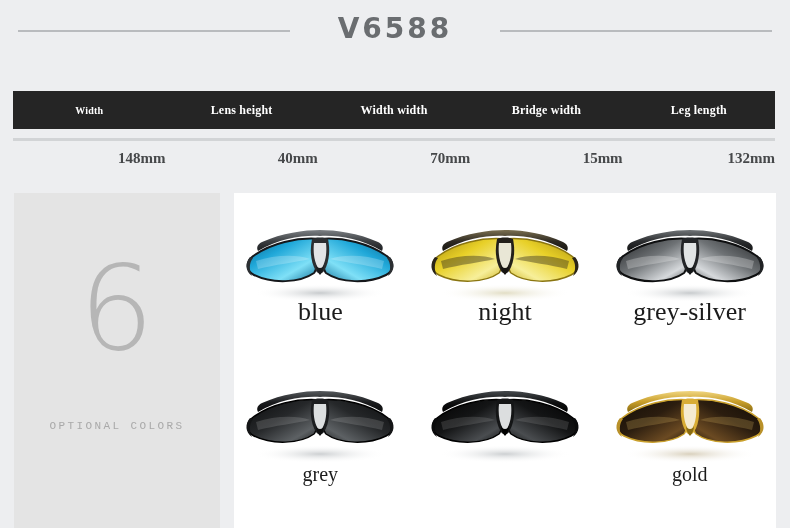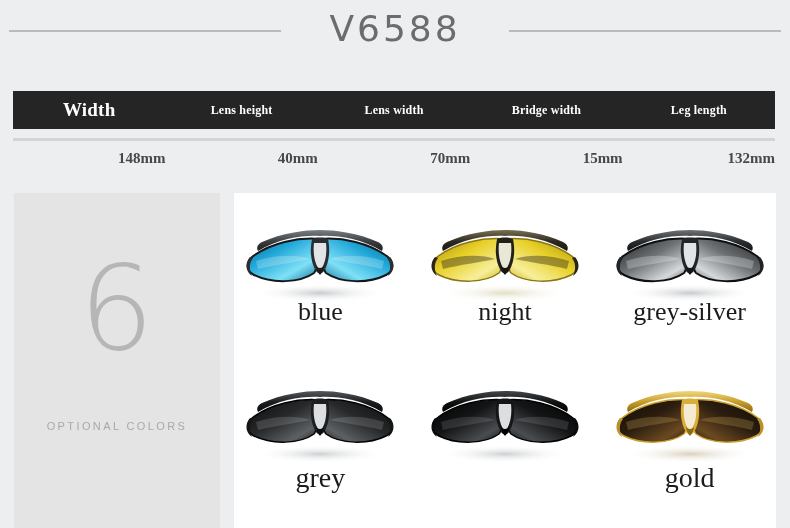--- a/index.html
+++ b/index.html
@@ -28,22 +28,22 @@
   }
   .rule {
     height: 2px;
     background: #b9bbbe;
     flex: 0 0 auto;
   }
   .rule-left { width: 272px; margin-right: 48px; }
   .rule-right { width: 272px; margin-left: 48px; }
   .model-title {
     font-family: "DejaVu Sans", sans-serif;
-    font-size: 36px;
-    font-weight: 400;
+    font-size: 28px;
+    font-weight: 700;
     color: #6a6d70;
     letter-spacing: 3px;
     white-space: nowrap;
     line-height: 1;
     padding-bottom: 4px;
   }
 
   
   .spec-table {
     position: absolute;
@@ -60,21 +60,21 @@
   .spec-header .cell {
     flex: 1 1 0;
     text-align: center;
     color: #ffffff;
     font-family: "Liberation Serif", serif;
     font-size: 12px;
     font-weight: bold;
     letter-spacing: 0.2px;
   }
   .spec-header .cell.first {
-    font-size: 19px;
+    font-size: 10px;
   }
   .spec-divider {
     height: 3px;
     background: #d2d4d6;
     margin-top: 9px;
     width: 762px;
   }
   .spec-values {
     display: flex;
     align-items: center;
@@ -109,21 +109,21 @@
   .count-number {
     font-family: "DejaVu Sans", sans-serif;
     font-size: 118px;
     font-weight: 300;
     color: #b6b6b6;
     line-height: 1;
     margin-top: 56px;
     letter-spacing: 1px;
   }
   .count-caption {
-    font-family: Liberation Sans, sans-serif;
+    font-family: Liberation Mono, monospace;
     font-size: 11px;
     color: #a9a9a9;
     letter-spacing: 2.4px;
     margin-top: 53px;
   }
 
   .gallery {
     flex: 1 1 auto;
     background: #ffffff;
     margin-left: 14px;
@@ -153,39 +153,39 @@
   }
   .glasses-wrap svg { display: block; }
   .product-label {
     font-family: "Liberation Serif", serif;
     font-size: 26px;
     color: #1b1b1b;
     line-height: 1;
     margin-top: -8px;
   }
   .gallery-row.second .product-label {
-    font-size: 28px;
+    font-size: 20px;
     margin-top: -4px;
     text-align: right;
   }
 </style>
 </head>
 <body>
 
 <div class="title-band">
   <div class="rule rule-left"></div>
   <div class="model-title">V6588</div>
   <div class="rule rule-right"></div>
 </div>
 
 <div class="spec-table">
   <div class="spec-header">
     <div class="cell first">Width</div>
     <div class="cell">Lens height</div>
-    <div class="cell">Lens width</div>
+    <div class="cell">Width width</div>
     <div class="cell">Bridge width</div>
     <div class="cell">Leg length</div>
   </div>
   <div class="spec-divider"></div>
   <div class="spec-values">
     <div class="cell">148mm</div>
     <div class="cell">40mm</div>
     <div class="cell">70mm</div>
     <div class="cell">15mm</div>
     <div class="cell">132mm</div>

